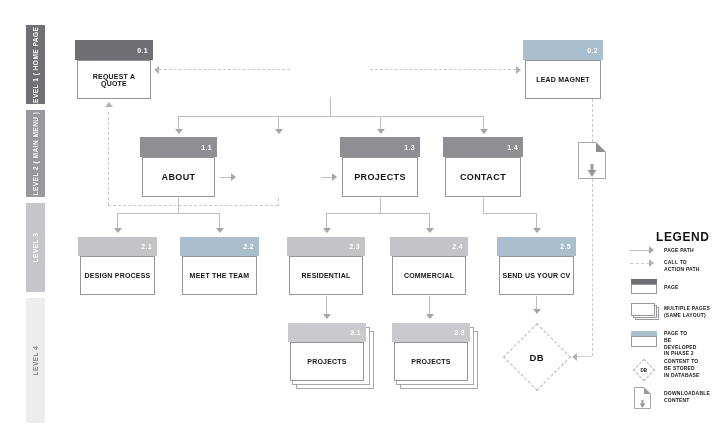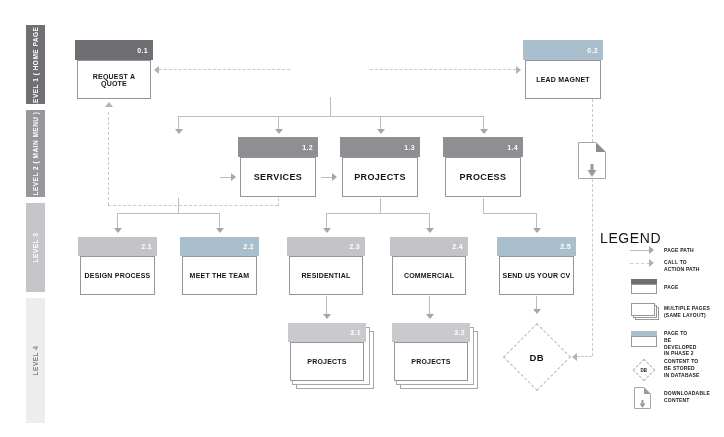--- a/index.html
+++ b/index.html
@@ -39,21 +39,21 @@
   .ah-right{border-top:4px solid transparent;border-bottom:4px solid transparent;border-left:5px solid #a6a6aa;}
   .ah-left{border-top:4px solid transparent;border-bottom:4px solid transparent;border-right:5px solid #b2b2b6;}
   .ah.dash-r{border-left-color:#b2b2b6;}
   
   .diamond{position:absolute;background:#fff;border:1px dashed #b8b8bc;transform:rotate(45deg);
            display:flex;align-items:center;justify-content:center;box-sizing:border-box;}
   .diamond span{transform:rotate(-45deg);font-weight:bold;color:#141416;}
   .db-main{left:513px;top:333px;width:48px;height:48px;}
   .db-main span{font-size:9.5px;letter-spacing:.4px;}
   
-  .leg-title{position:absolute;left:600px;top:230px;font-size:14px;font-weight:normal;
+  .leg-title{position:absolute;left:656px;top:230px;font-size:12px;font-weight:bold;
              letter-spacing:.6px;color:#141416;}
   .leg-label{position:absolute;left:664px;font-size:5px;font-weight:bold;color:#1a1a1c;
              line-height:1.35;letter-spacing:.2px;}
   .leg-pp{height:5px;}
   .leg-pb{border:1px solid #98989c;background:#fff;box-sizing:border-box;}
   .db-leg{left:636px;top:362px;width:16px;height:16px;}
   .db-leg span{font-size:4.5px;}
 </style>
 </head>
 <body>
@@ -136,37 +136,37 @@
       </div>
     <div class="body b39">REQUEST A QUOTE</div>
   </div>
   <div class="node" style="left:523px;top:40px;width:80px">
     <div class="head h-blue">
         <span class="num">0.2</span>
       </div>
     <div class="body b39">LEAD MAGNET</div>
   </div>
 
-  <div class="node" style="left:238px;top:137px;width:80px">
+  <div class="node" style="left:140px;top:137px;width:77px">
     <div class="head h-med">
-        <span class="num">1.2</span>
-      </div>
-    <div class="body b40 lg">SERVICES</div>
+        <span class="num">1.1</span>
+      </div>
+    <div class="body b40 lg">ABOUT</div>
   </div>
   <div class="node" style="left:340px;top:137px;width:80px">
     <div class="head h-med">
         <span class="num">1.3</span>
       </div>
     <div class="body b40 lg">PROJECTS</div>
   </div>
   <div class="node" style="left:443px;top:137px;width:80px">
     <div class="head h-med">
         <span class="num">1.4</span>
       </div>
-    <div class="body b40 lg">PROCESS</div>
+    <div class="body b40 lg">CONTACT</div>
   </div>
 
   <div class="node" style="left:78px;top:237px;width:79px">
     <div class="head sm h-light">
         <span class="num">2.1</span>
       </div>
     <div class="body b39">DESIGN PROCESS</div>
   </div>
   <div class="node" style="left:180px;top:237px;width:79px">
     <div class="head sm h-blue">

